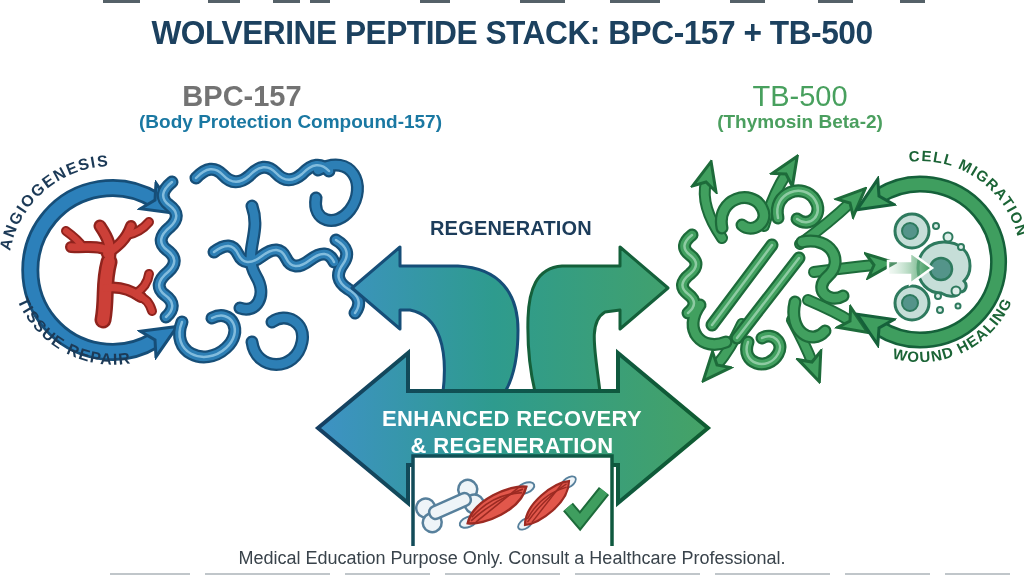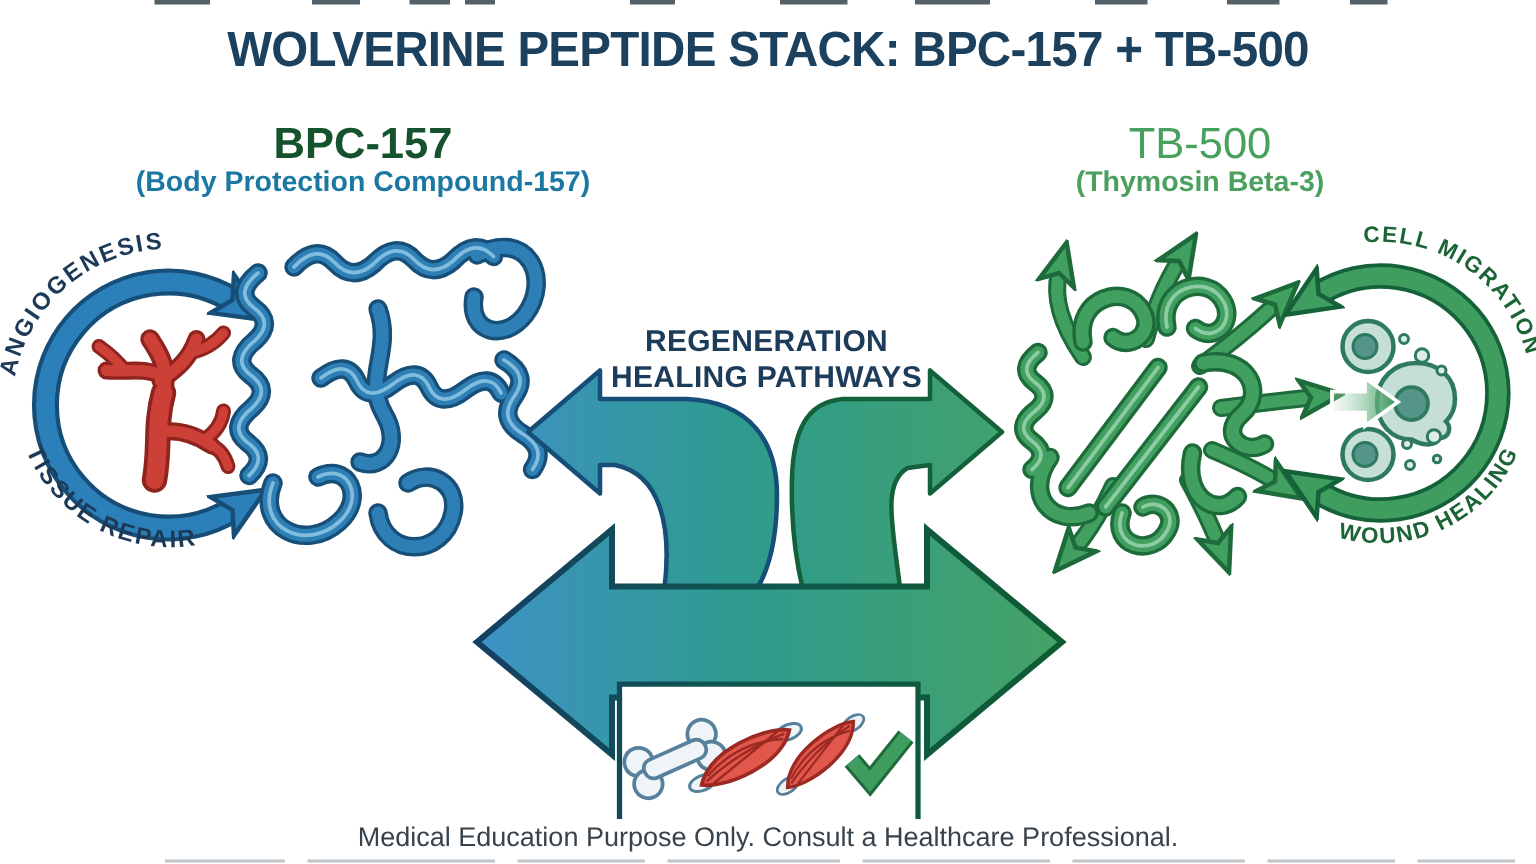--- a/index.html
+++ b/index.html
@@ -2,22 +2,22 @@
 <html><head>
 <meta charset="utf-8">
 <style>
   html,body{margin:0;padding:0;background:#fff;}
   #stage{position:relative;width:1024px;height:576px;background:#ffffff;overflow:hidden;
          font-family:"Liberation Sans",sans-serif;}
   #diagram-svg{position:absolute;left:0;top:0;}
   .txt{position:absolute;text-align:center;}
   #main-title{left:0;top:14px;width:1024px;font-size:33px;font-weight:700;color:#1c415f;
               letter-spacing:-0.5px;transform:scaleX(0.96);}
-  #bpc-heading{left:42px;top:80px;width:400px;font-size:29px;font-weight:700;color:#14532d;}
-  #bpc-subheading{left:42px;top:111px;width:400px;font-size:19px;font-weight:600;color:#1a78a2;}
+  #bpc-heading{left:42px;top:80px;width:400px;font-size:29px;font-weight:700;color:#737373;}
+  #bpc-subheading{left:42px;top:111px;width:400px;font-size:19px;font-weight:600;color:#1a78a2;text-align:right;}
   #tb-heading{left:600px;top:80px;width:400px;font-size:29px;font-weight:400;color:#48a05e;}
   #tb-subheading{left:600px;top:111px;width:400px;font-size:19px;font-weight:600;color:#4b9f5f;}
   #pathways-label{left:361px;top:216px;width:300px;font-size:20px;font-weight:800;
                   color:#1c3c5a;line-height:24px;letter-spacing:0.2px;}
   #recovery-label{left:337px;top:405px;width:350px;font-size:22px;font-weight:800;color:#ffffff;
                   line-height:27px;letter-spacing:0.4px;}
   #disclaimer{left:0;top:548px;width:1024px;font-size:18px;font-weight:500;color:#39434b;}
   .edge-dash{position:absolute;height:3px;background:#2a3942;opacity:.8;}
   .edge-dash.bottom{height:2px;background:#8c979e;opacity:.55;top:573px;}
   .arc-label{font-family:"Liberation Sans",sans-serif;font-weight:700;}
@@ -260,27 +260,30 @@
       <path d="M 568 507 L 580 521 L 604 491" stroke="#3f9e5f" stroke-width="9"></path>
     </g>
   </svg>
 
   <div class="txt" id="main-title">WOLVERINE PEPTIDE STACK: BPC-157 + TB-500</div>
 
   <div class="txt" id="bpc-heading">BPC-157</div>
   <div class="txt" id="bpc-subheading">(Body Protection Compound-157)</div>
 
   <div class="txt" id="tb-heading">TB-500</div>
-  <div class="txt" id="tb-subheading">(Thymosin Beta-3)</div>
+  <div class="txt" id="tb-subheading">(Thymosin Beta-2)</div>
 
   <div class="txt" id="pathways-label">
     <div>REGENERATION</div>
-    <div>HEALING PATHWAYS</div>
   </div>
 
+  <div class="txt" id="recovery-label">
+    <div>ENHANCED RECOVERY</div>
+    <div>&amp; REGENERATION</div>
+  </div>
 
   <div class="txt" id="disclaimer">Medical Education Purpose Only. Consult a Healthcare Professional.</div>
 
   <div>
     <div class="edge-dash" style="left:103px;top:0;width:37px;"></div>
     <div class="edge-dash" style="left:208px;top:0;width:32px;"></div>
     <div class="edge-dash" style="left:273px;top:0;width:27px;"></div>
     <div class="edge-dash" style="left:310px;top:0;width:20px;"></div>
     <div class="edge-dash" style="left:420px;top:0;width:30px;"></div>
     <div class="edge-dash" style="left:520px;top:0;width:45px;"></div>

